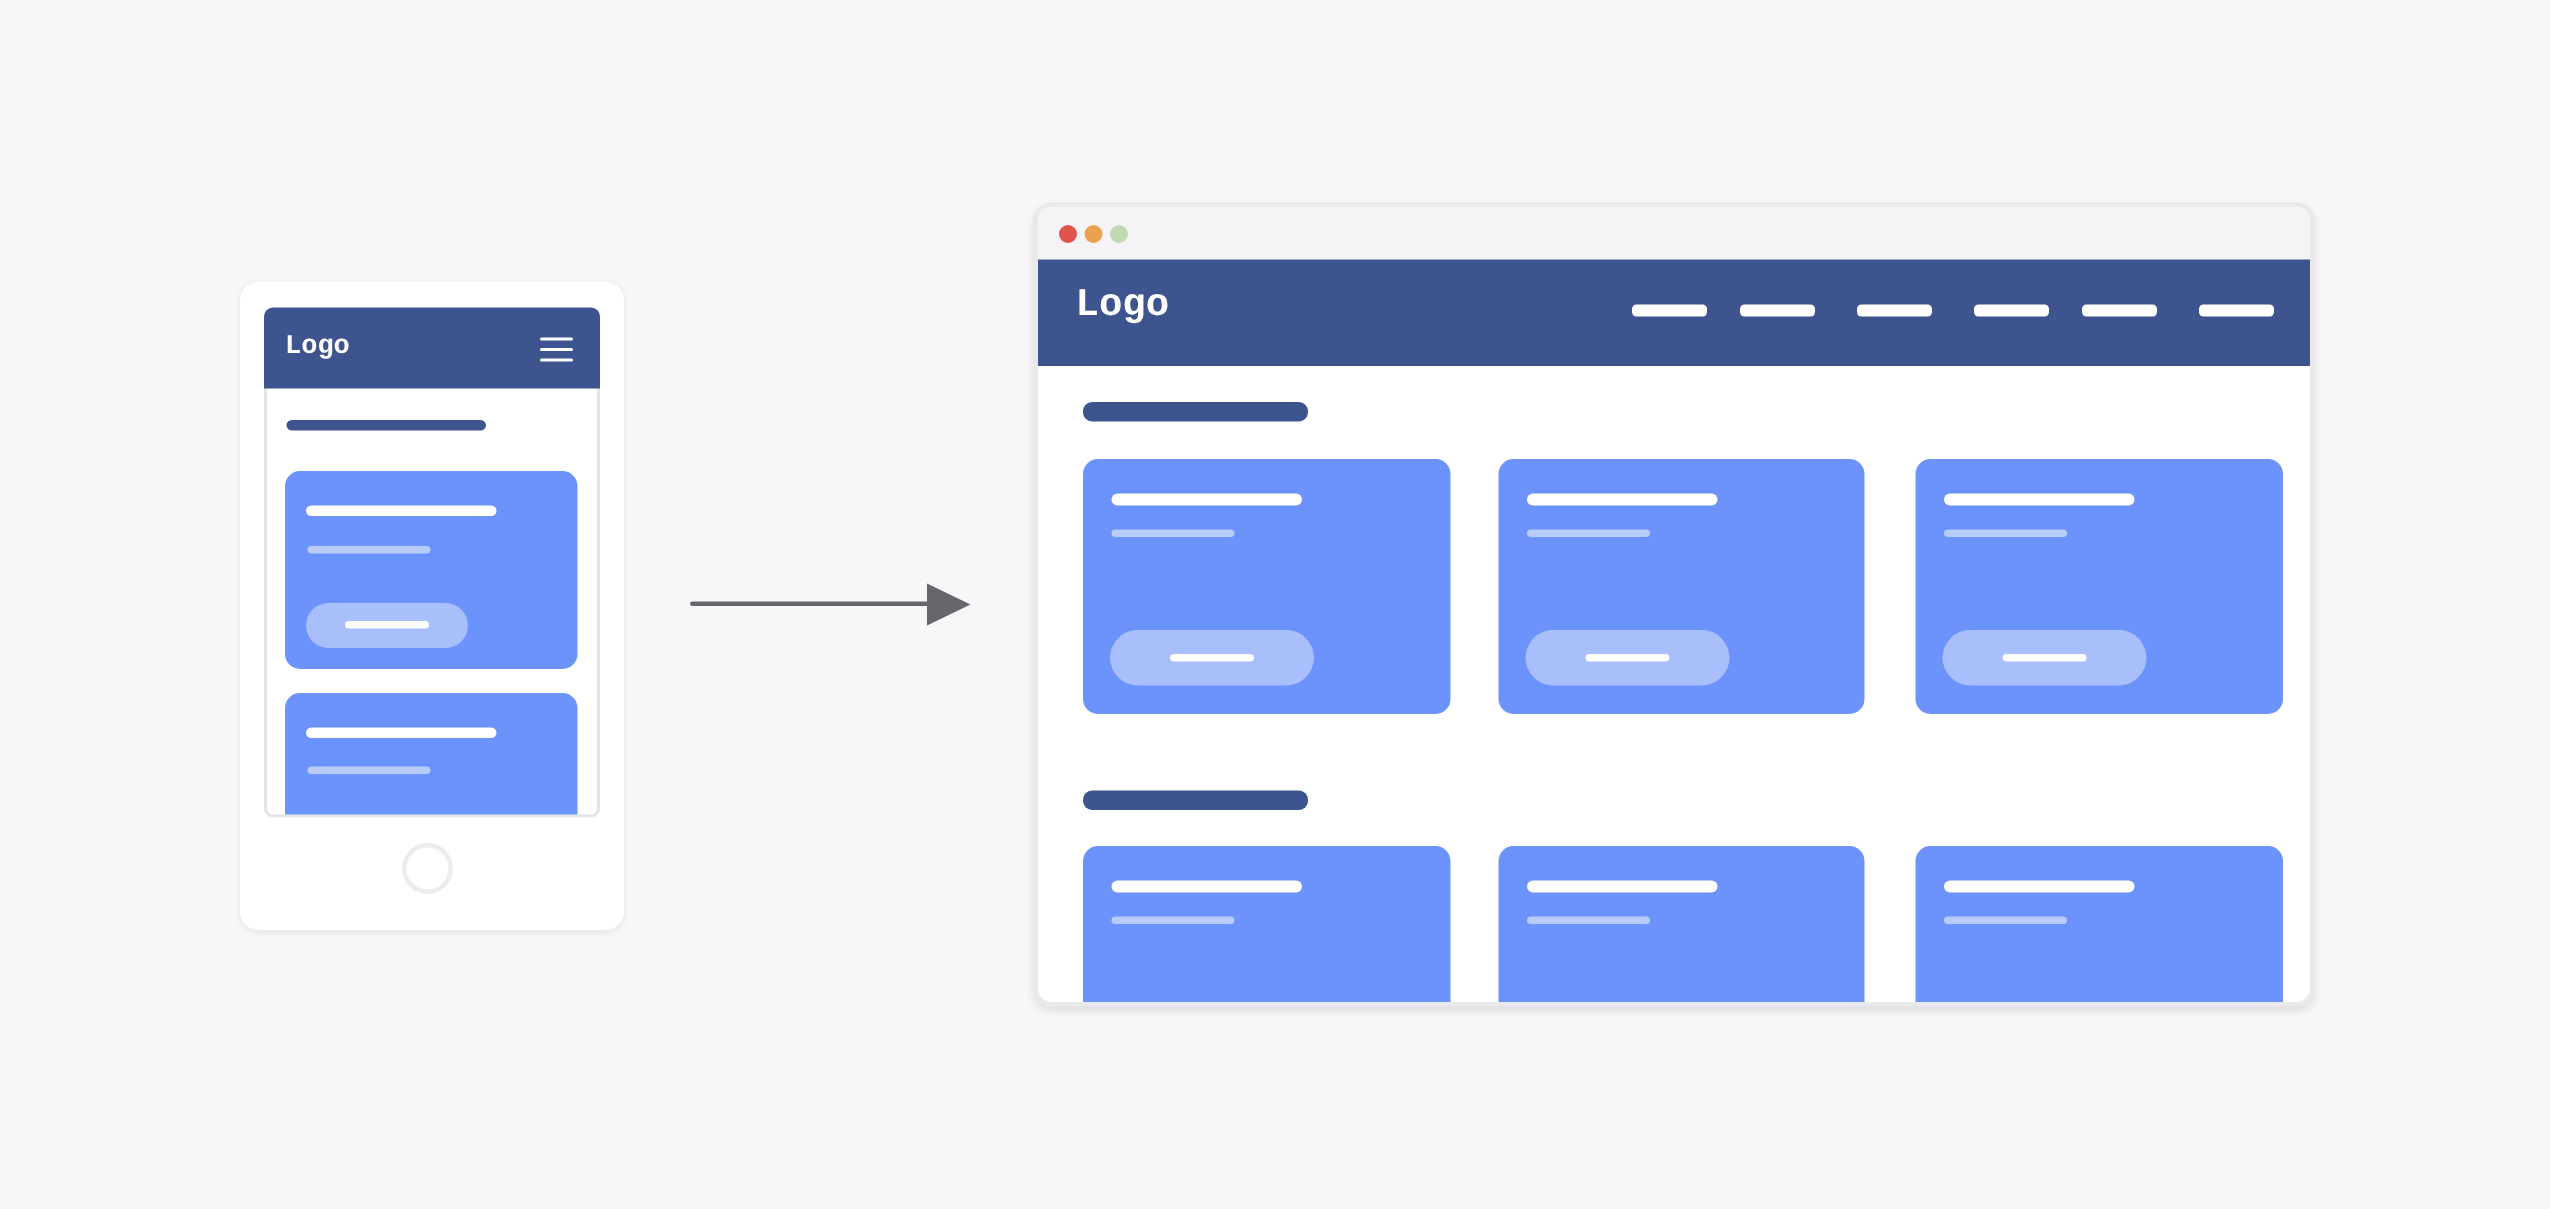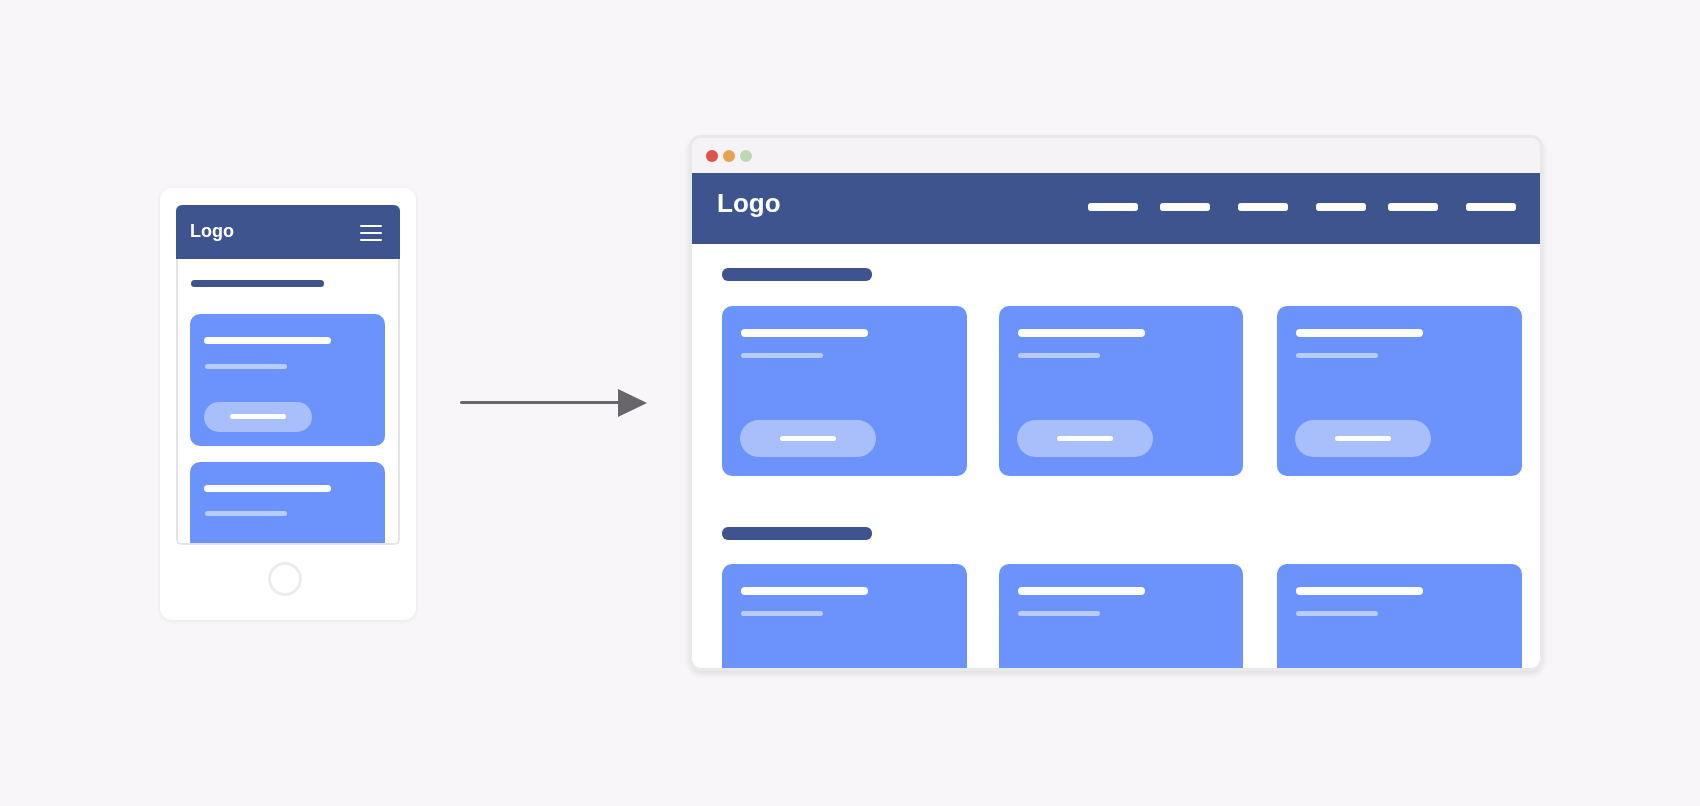--- a/index.html
+++ b/index.html
@@ -1,17 +1,17 @@
 <!DOCTYPE html>
 <html><head>
 <meta charset="utf-8">
 <style>
   html,body{margin:0;padding:0;}
   body{width:1700px;height:806px;background:#f8f6f9;position:relative;overflow:hidden;font-family:"Liberation Sans","DejaVu Sans",sans-serif;}
-  .abs{position:absolute;}
+  .abs{position:absolute;font-family:Liberation Mono, monospace;}
   .bar{position:absolute;border-radius:4px;}
   
   .phone{left:160px;top:188px;width:256px;height:432px;background:#fff;border-radius:12px;box-shadow:0 1px 4px rgba(0,0,0,0.08);}
   .phone-screen{left:176px;top:205px;width:224px;height:340px;border:2px solid #e4e3e6;border-top:none;border-radius:6px;overflow:hidden;background:#fff;box-sizing:border-box;}
   .phone-header{left:176px;top:205px;width:224px;height:54px;background:#3e548f;border-radius:6px 6px 0 0;}
   .phone-logo{left:190px;top:221px;color:#fff;font-weight:bold;font-size:18px;}
   .hamburger{left:360px;top:225px;width:22px;height:16px;}
   .hamburger span{display:block;height:2px;background:#fff;margin-bottom:5px;border-radius:1px;}
   .home-btn{left:268px;top:562px;width:34px;height:34px;border:3px solid #ececef;border-radius:50%;box-sizing:border-box;}
   .card{position:absolute;background:#6c93fb;border-radius:10px;}

